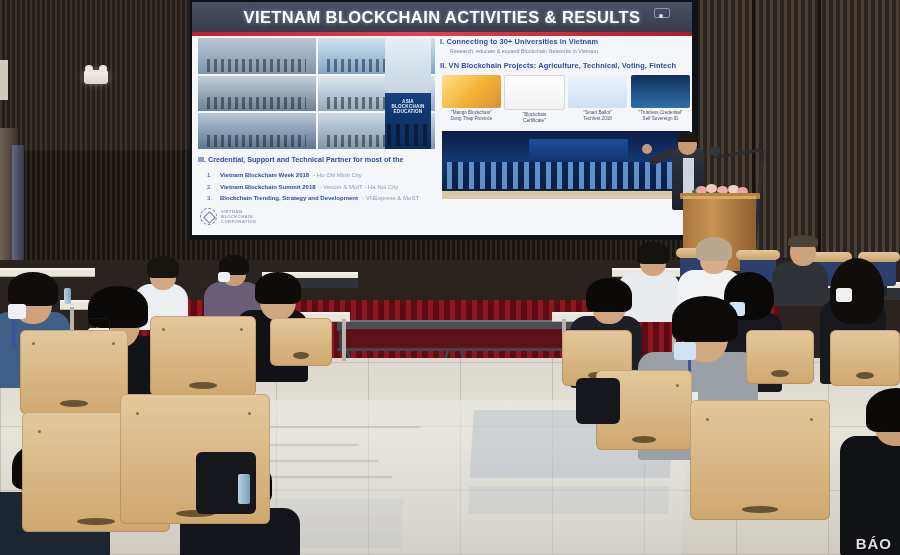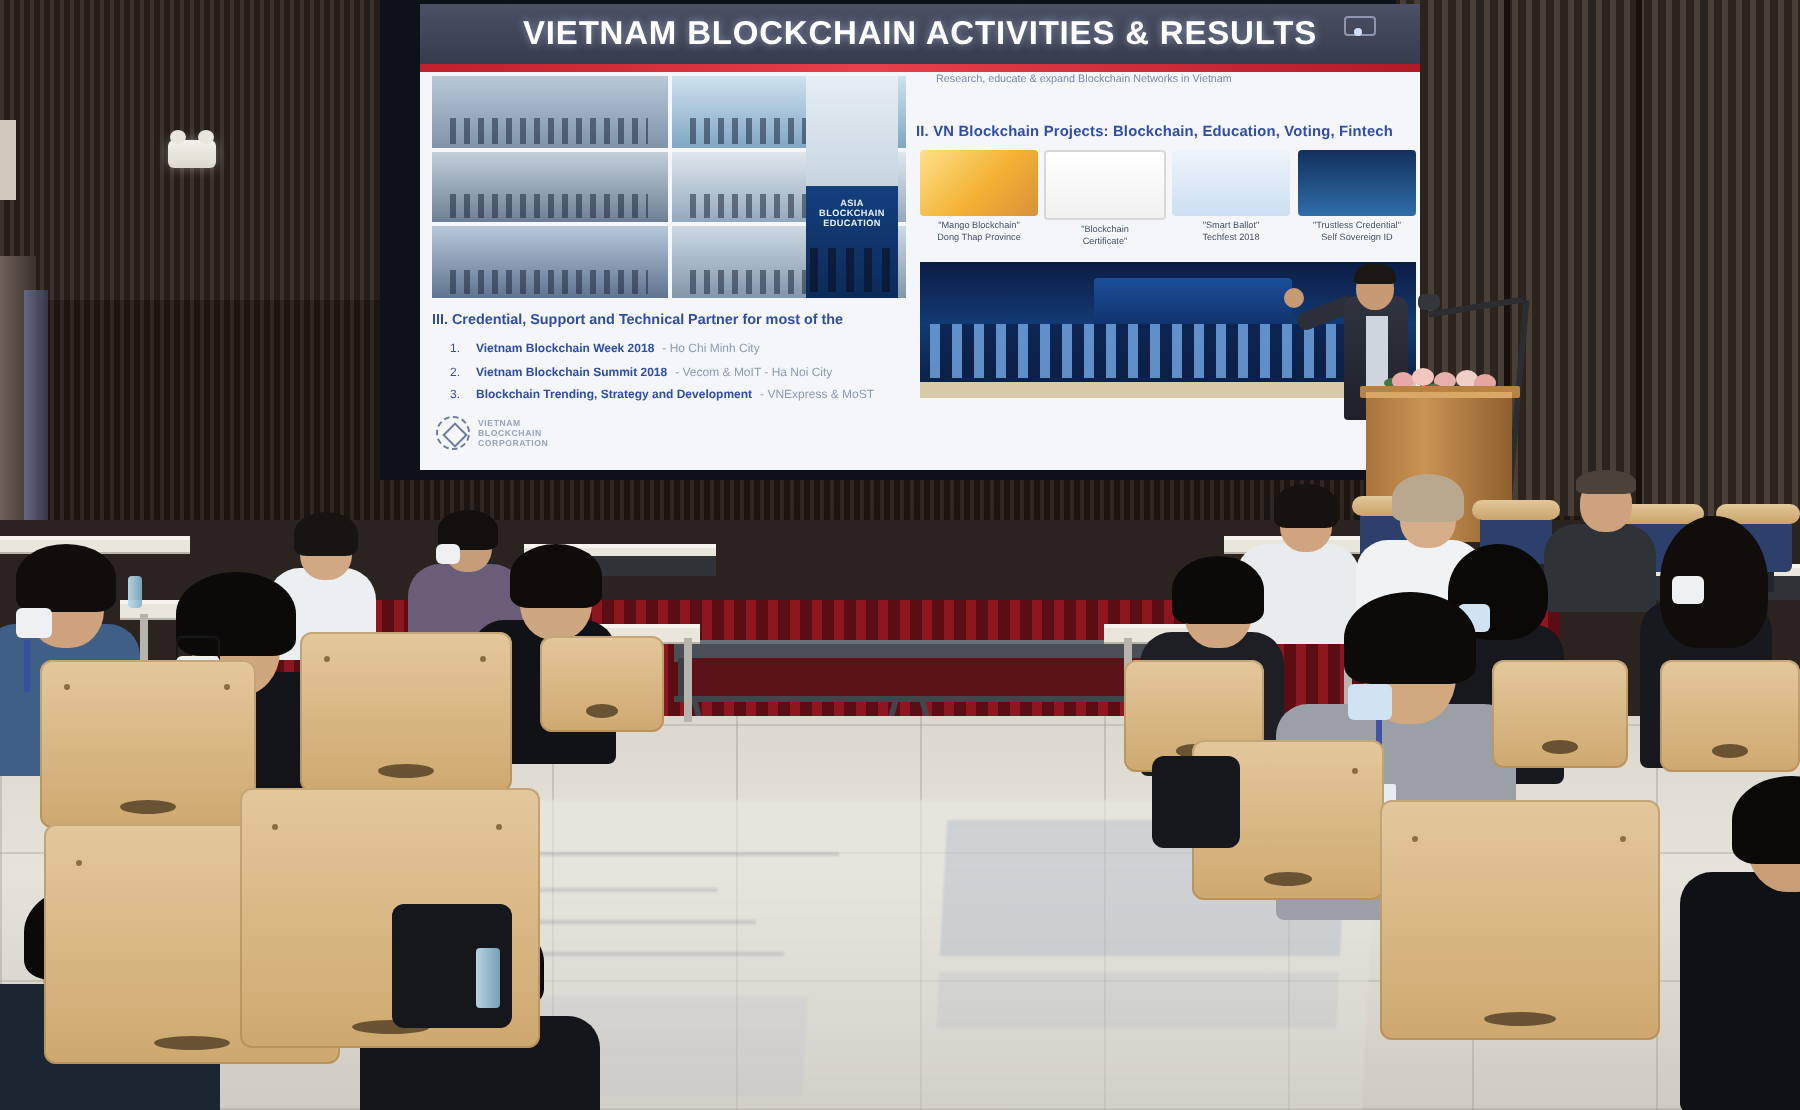--- a/index.html
+++ b/index.html
@@ -81,21 +81,21 @@
   }
   .refl-line{position:absolute;background:rgba(120,120,135,.33);height:2px;}
   .refl-block{position:absolute;background:rgba(120,135,175,.28);}
 
   
   .screen-shadow{
     position:absolute;left:190px;top:0;width:508px;height:240px;
     background:#0d1118;
   }
   .slide{
-    position:absolute;left:210px;top:2px;width:500px;height:233px;
+    position:absolute;left:192px;top:2px;width:500px;height:233px;
     background:#f4f6fa;overflow:hidden;
   }
   .slide-title-bar{
     position:relative;height:30px;width:100%;
     background:linear-gradient(#4b5163,#363c4c);
   }
   .slide-title{
     position:absolute;left:0;top:0;width:100%;height:30px;
     display:flex;align-items:center;justify-content:center;
     color:#fff;font-size:16.5px;font-weight:bold;letter-spacing:.4px;
@@ -306,25 +306,26 @@
         <div class="ph p5"></div>
         <div class="ph p6"></div>
       </div>
       <div class="abe-photo">
         <div class="abe-banner">
           <span>ASIA BLOCKCHAIN EDUCATION</span>
         </div>
       </div>
 
       <div class="sec-I">
+        <div class="sec-h">I. Connecting to 30+ Universities in Vietnam</div>
         <div class="sec-sub">Research, educate &amp; expand Blockchain Networks in Vietnam</div>
       </div>
 
       <div class="sec-II">
-        <div class="sec-h">II. VN Blockchain Projects: Blockchain, Education, Voting, Fintech</div>
+        <div class="sec-h">II. VN Blockchain Projects: Agriculture, Technical, Voting, Fintech</div>
       </div>
 
       <div class="cards">
         <div class="card">
           <div class="card-img c1"></div>
           <div class="card-cap">
             <div>"Mango Blockchain"</div>
             <div>Dong Thap Province</div>
           </div>
         </div>
@@ -583,15 +584,16 @@
     <div class="chair-dot" style="left:120px;top:18px"></div>
   </div>
   <div class="chair" style="left:746px;top:330px;width:68px;height:54px;"></div>
   <div class="chair" style="left:830px;top:330px;width:70px;height:56px;"></div>
 
   <div class="bag" style="left:576px;top:378px;width:44px;height:46px;"></div>
   <div class="bag" style="left:196px;top:452px;width:60px;height:62px;"></div>
   <div class="bottle" style="left:238px;top:474px;width:12px;height:30px;"></div>
 
   <div class="watermark">
+    <div class="wm-bao">BÁO</div>
   </div>
 
 </div>
 
 </body></html>

